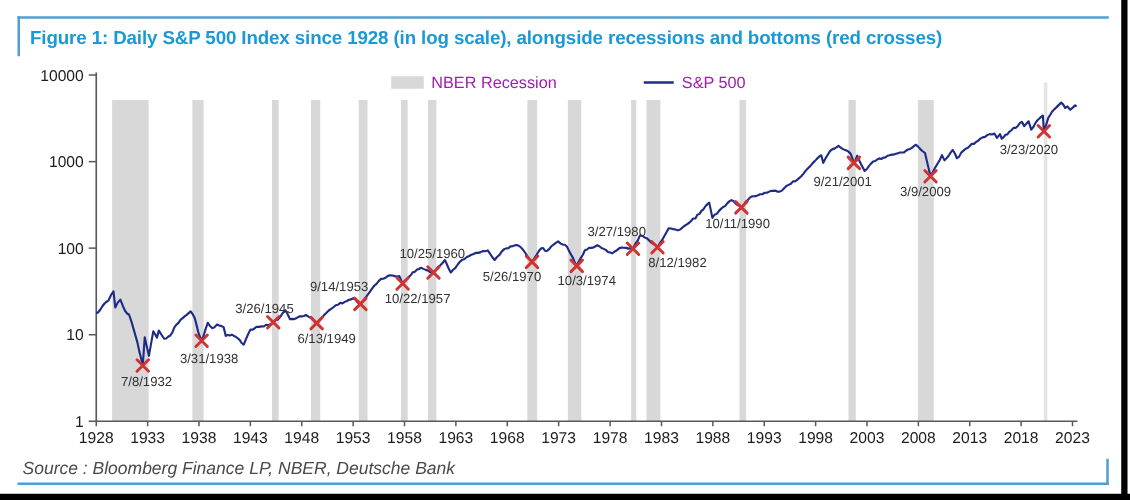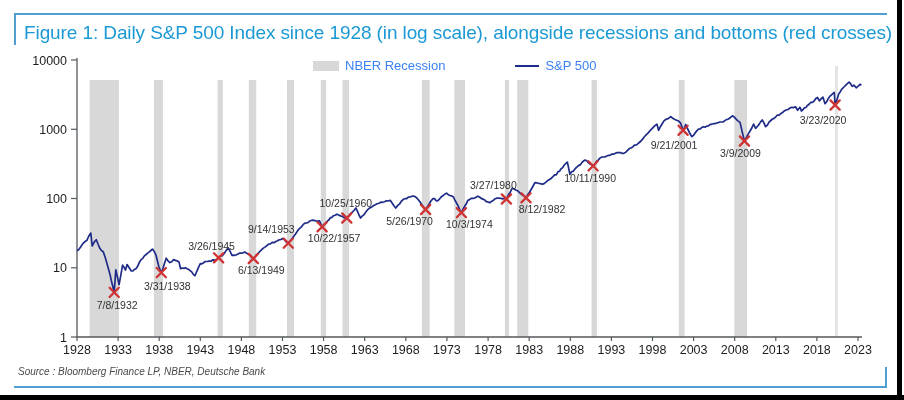--- a/index.html
+++ b/index.html
@@ -2,42 +2,42 @@
 <html><head>
 <meta charset="utf-8">
 <style>
   html,body{margin:0;padding:0;background:#fff;}
   .card{
     position:relative;width:904px;height:400px;background:#ffffff;
     font-family:"Liberation Sans",sans-serif;overflow:hidden;
   }
   .figure-title{
     position:absolute;left:24px;top:22px;margin:0;
-    font-size:19px;font-weight:400;letter-spacing:-0.1px;color:#1b99d5;white-space:nowrap;
+    font-size:15px;font-weight:700;letter-spacing:-0.1px;color:#1b99d5;white-space:nowrap;
   }
   .rule{position:absolute;background:#4f9fd4;}
   .rule.top{left:14px;top:13px;width:873px;height:2px;}
   .rule.left-stub{left:14px;top:13px;width:2px;height:32px;}
   .rule.bottom{left:14px;top:386px;width:873px;height:2px;}
   .rule.right-stub{left:885px;top:367px;width:2px;height:21px;}
   .border-black-right{position:absolute;top:0;right:2px;width:5px;height:100%;background:#000;border-radius:0 0 3px 0;}
   .border-black-bottom{position:absolute;bottom:0;left:0;width:100%;height:5px;background:#000;}
   #plot{position:absolute;left:0;top:0;}
   .tick{font:12.5px "Liberation Sans",sans-serif;fill:#1d1d1d;}
   .ann{font:10.5px "Liberation Sans",sans-serif;fill:#323232;}
   .legend{
     position:absolute;left:313px;top:58px;display:flex;align-items:center;
-    font-size:13px;color:#3b82f6;
+    font-size:13px;color:#a21caf;
   }
   .lg-item{display:flex;align-items:center;gap:6px;}
   .lg-item.second{margin-left:70px;justify-content:center;}
   .swatch-band{display:inline-block;width:26px;height:10px;background:#d8d8d8;}
   .swatch-line{display:inline-block;width:24px;height:2px;background:#1e2b87;}
   .source-note{
-    position:absolute;left:18px;top:366px;font-size:10px;font-style:italic;color:#4a4a4a;white-space:nowrap;
+    position:absolute;left:18px;top:366px;font-size:14px;font-style:italic;color:#4a4a4a;white-space:nowrap;
   }
 </style>
 </head>
 <body>
 
 <div class="card">
 
   <div class="rule top" style="background: rgb(79, 159, 212);"></div>
   <div class="rule left-stub" style="background: rgb(79, 159, 212);"></div>
 

